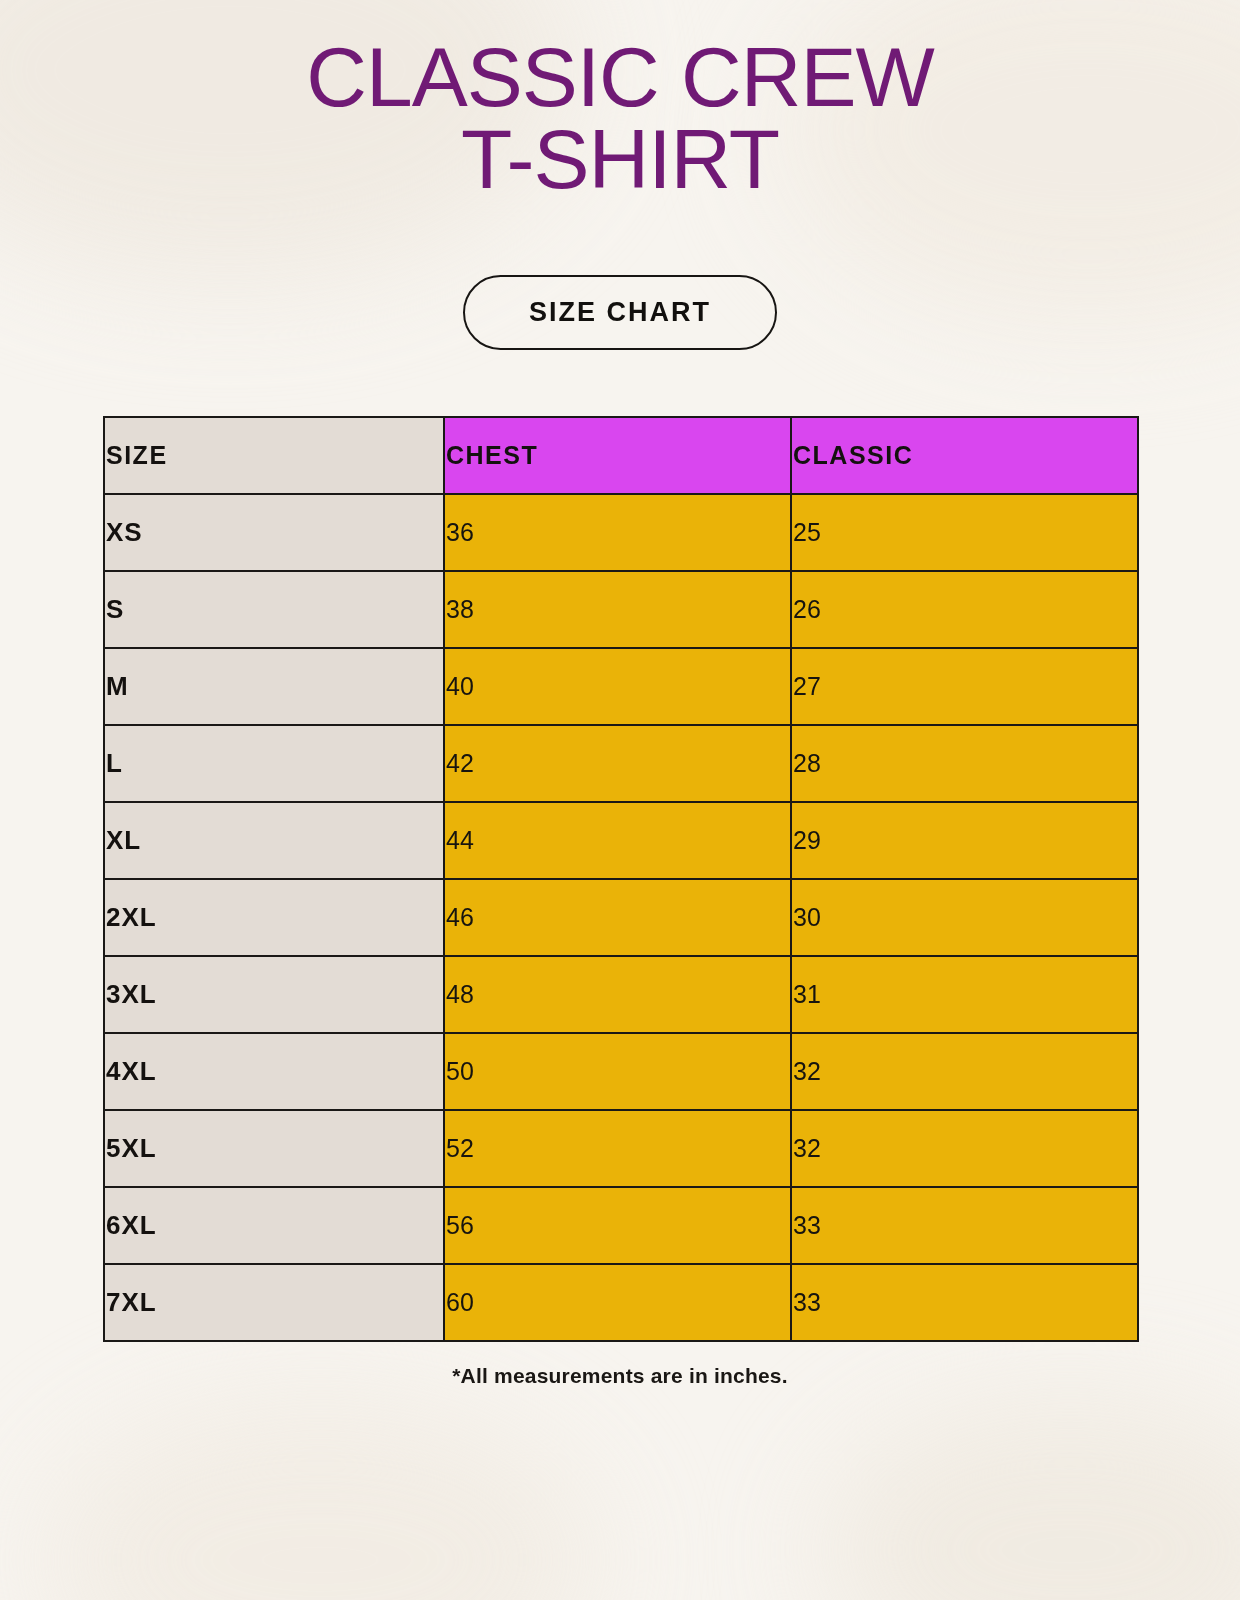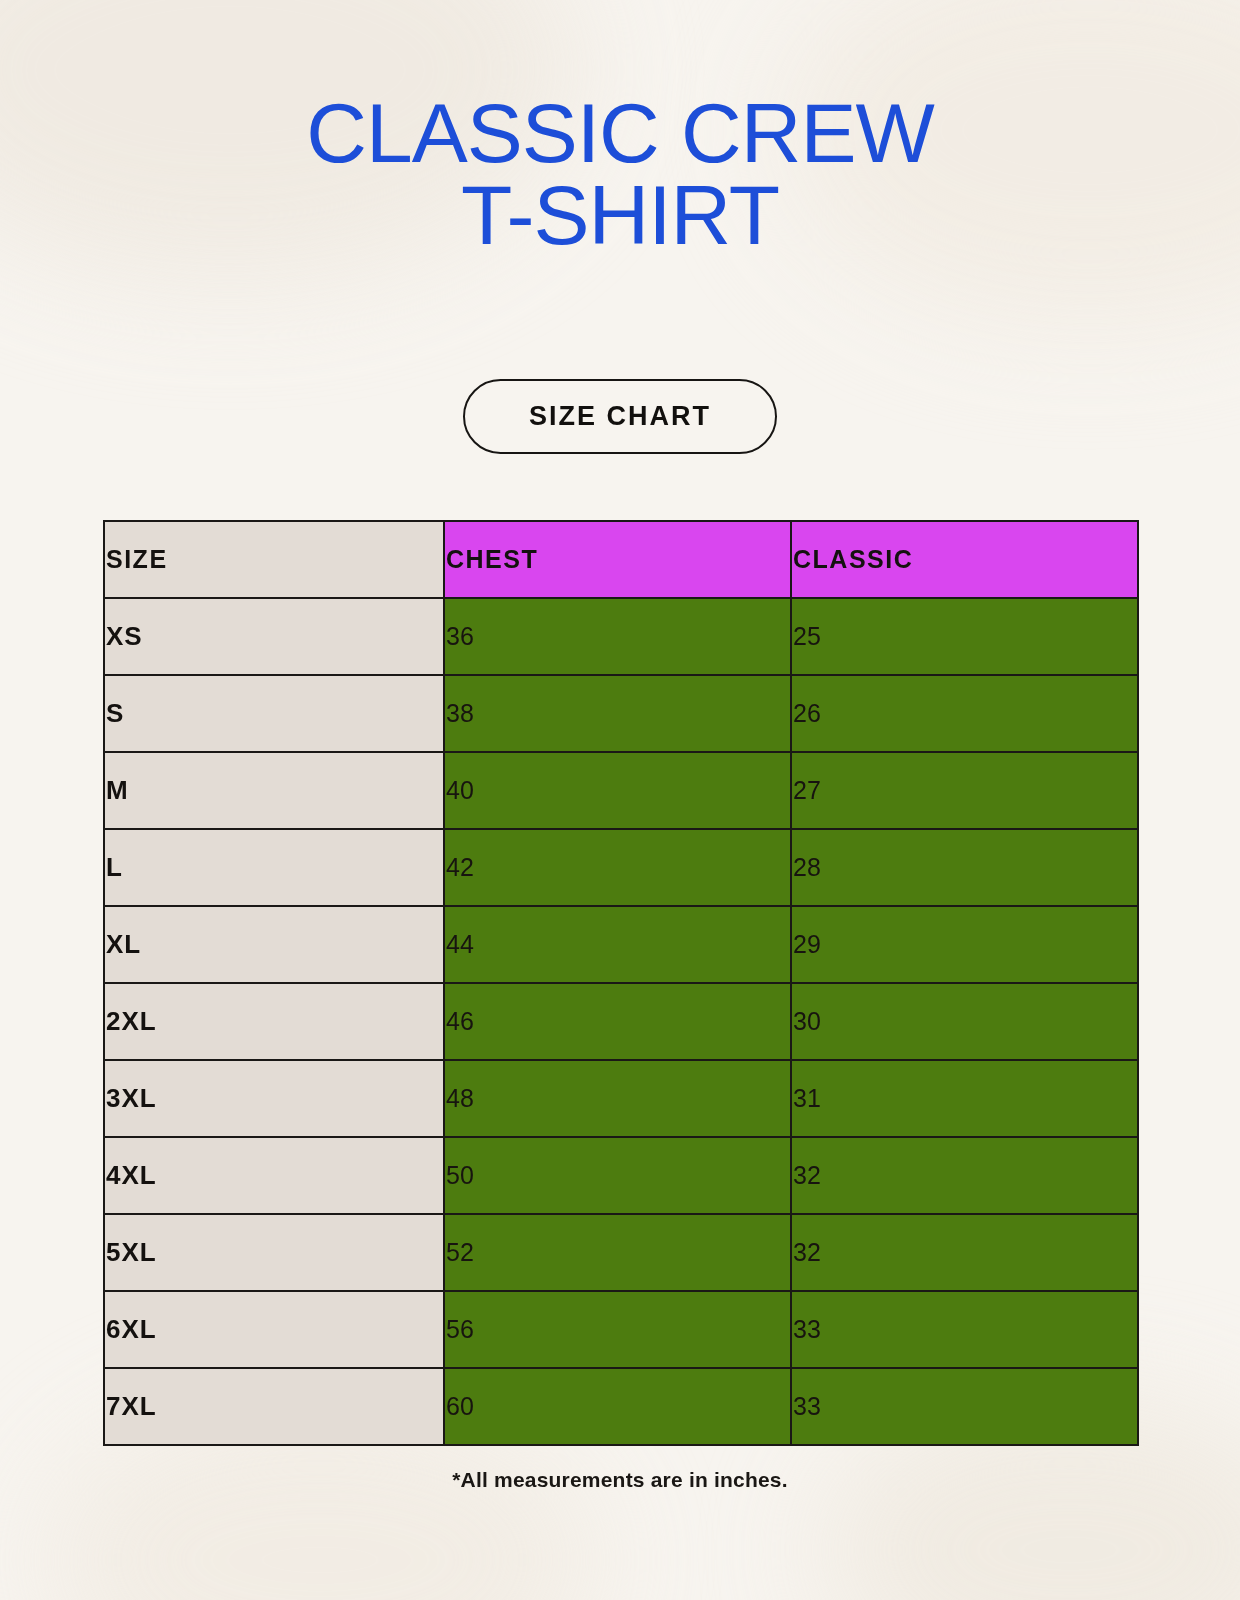--- a/index.html
+++ b/index.html
@@ -48,41 +48,40 @@
     width: 1240px;
     height: 1600px;
     z-index: 2;
   }
   .title {
     text-align: center;
     font-size: 84px;
     line-height: 0.98;
     letter-spacing: -1px;
     font-weight: 400;
-    color: #1d4ed8;
+    color: #701a75;
     margin: 0;
-    padding-top: 92px;
+    padding-top: 36px;
     font-family: "Liberation Sans", sans-serif;
   }
   .title .line2 { display: block; }
   .pill-wrap {
     display: flex;
     justify-content: center;
     margin-top: 74px;
   }
   .pill {
     border: 2px solid #171513;
     border-radius: 40px;
     padding: 20px 64px;
     font-size: 27px;
     font-weight: bold;
     letter-spacing: 2px;
     color: #12100e;
     background: transparent;
-    margin-top: 48px;
   }
   .table-wrap {
     margin: 66px auto 0;
     width: 1034px;
   }
   table {
     width: 100%;
     border-collapse: collapse;
     table-layout: fixed;
   }
@@ -104,21 +103,21 @@
   thead th.size-head { background: #e3dcd5; }
   thead th.metric-head { background: #d946ef; }
   tbody td.size-cell {
     background: #e3dcd5;
     font-weight: bold;
     font-size: 26px;
     letter-spacing: 1px;
     color: #14110f;
   }
   tbody td.val-cell {
-    background: #4d7c0f;
+    background: #eab308;
     font-size: 25px;
     color: #17140f;
   }
   .footnote {
     width: 1034px;
     margin: 22px auto 0;
     text-align: center;
     font-size: 21px;
     font-weight: bold;
     color: #1a1714;

